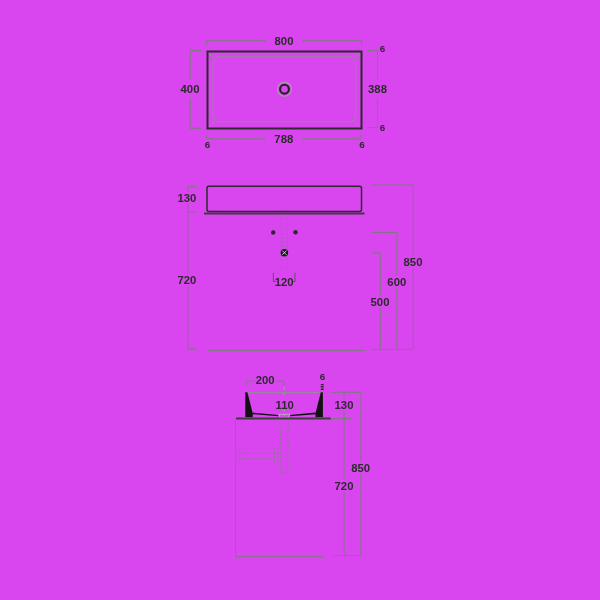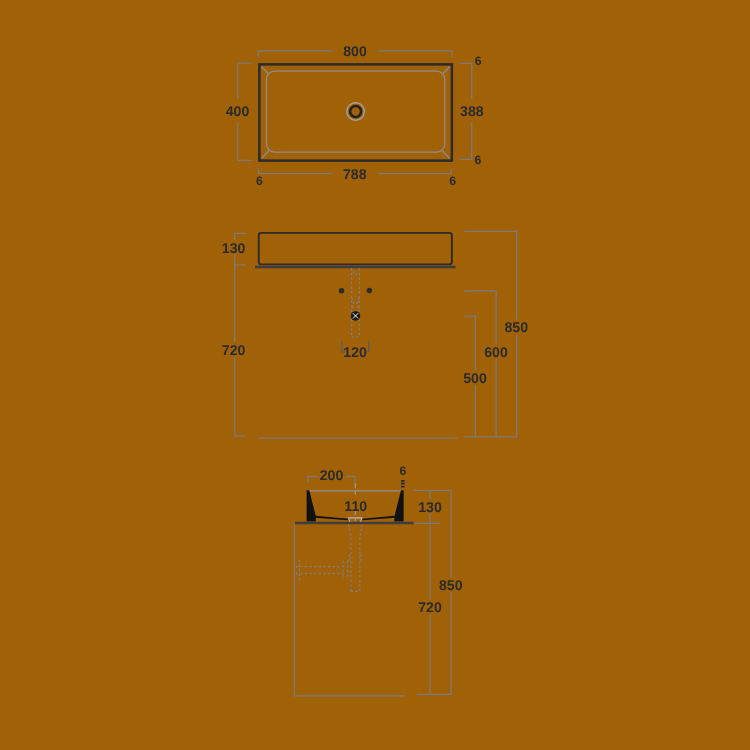--- a/index.html
+++ b/index.html
@@ -1,16 +1,16 @@
 <!DOCTYPE html>
 <html><head>
 <meta charset="utf-8">
 <style>
   html,body{margin:0;padding:0;background:#fcfcfc;}
-  #page{width:600px;height:600px;position:relative;background:#a16207;}
+  #page{width:600px;height:600px;position:relative;background:#d946ef;}
   svg{position:absolute;top:0;left:0;}
   text{font-family:"Liberation Sans",sans-serif;font-weight:bold;fill:#2b2b2b;}
   .d{stroke:#7b7b7b;stroke-width:1;fill:none;}
   .o{stroke:#2b2b2b;fill:none;}
 </style>
 </head>
 <body>
 <div id="page">
 <svg width="600" height="600" viewBox="0 0 600 600" shape-rendering="geometricPrecision">
 

